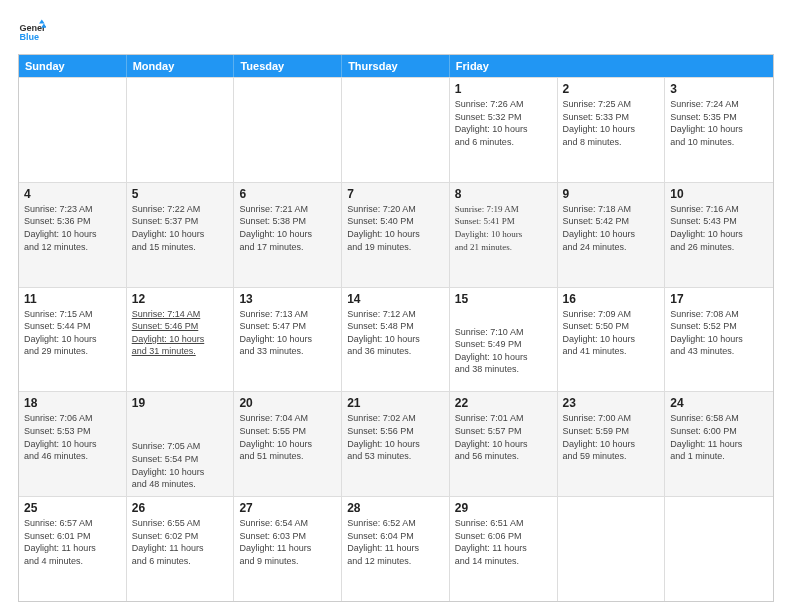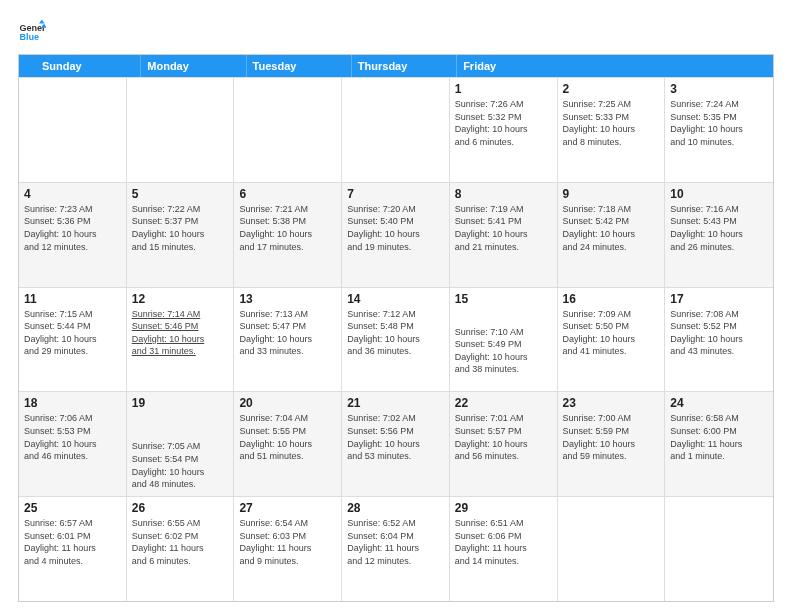--- a/index.html
+++ b/index.html
@@ -49,21 +49,20 @@
     .calendar {
       flex: 1;
       display: flex;
       flex-direction: column;
       border: 1px solid #ccc;
     }
     .cal-header-row {
       display: grid;
       grid-template-columns: repeat(7, 1fr);
       background: #2196F3;
-      padding-left: 17px;
     }
     .cal-header-cell {
       color: #fff;
       font-size: 11px;
       font-weight: bold;
       padding: 5px 6px;
       border-right: 1px solid #5ab0f0;
       text-align: left;
     }
     .cal-header-cell:last-child { border-right: none; }
@@ -194,21 +193,21 @@
           </div>
           <div class="cal-cell">
             <div class="cell-day">7</div>
             <div class="cell-info" style="white-space: pre-line;">Sunrise: 7:20 AM
 Sunset: 5:40 PM
 Daylight: 10 hours
 and 19 minutes.</div>
           </div>
           <div class="cal-cell">
             <div class="cell-day">8</div>
-            <div class="cell-info" style="white-space: pre-line;">Sunrise: 7:19 AM
+            <div class="cell-info" style="white-space: pre-line; font-family: Liberation Serif, serif;">Sunrise: 7:19 AM
 Sunset: 5:41 PM
 Daylight: 10 hours
 and 21 minutes.</div>
           </div>
           <div class="cal-cell">
             <div class="cell-day">9</div>
             <div class="cell-info" style="white-space: pre-line;">Sunrise: 7:18 AM
 Sunset: 5:42 PM
 Daylight: 10 hours
 and 24 minutes.</div>

